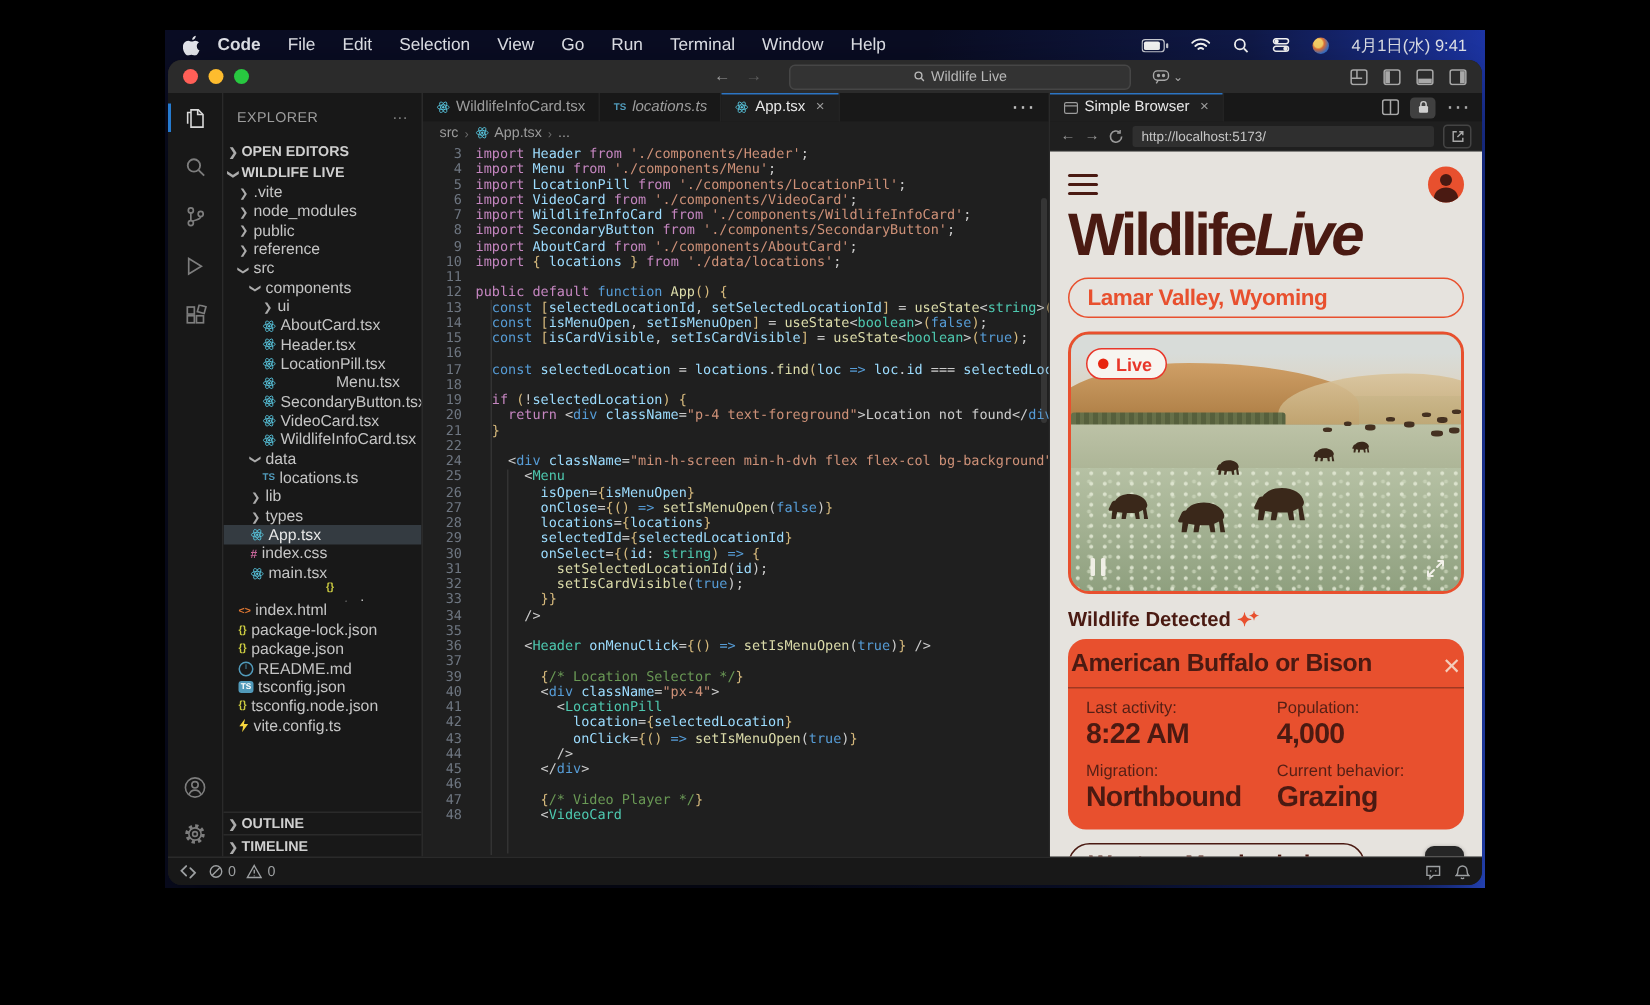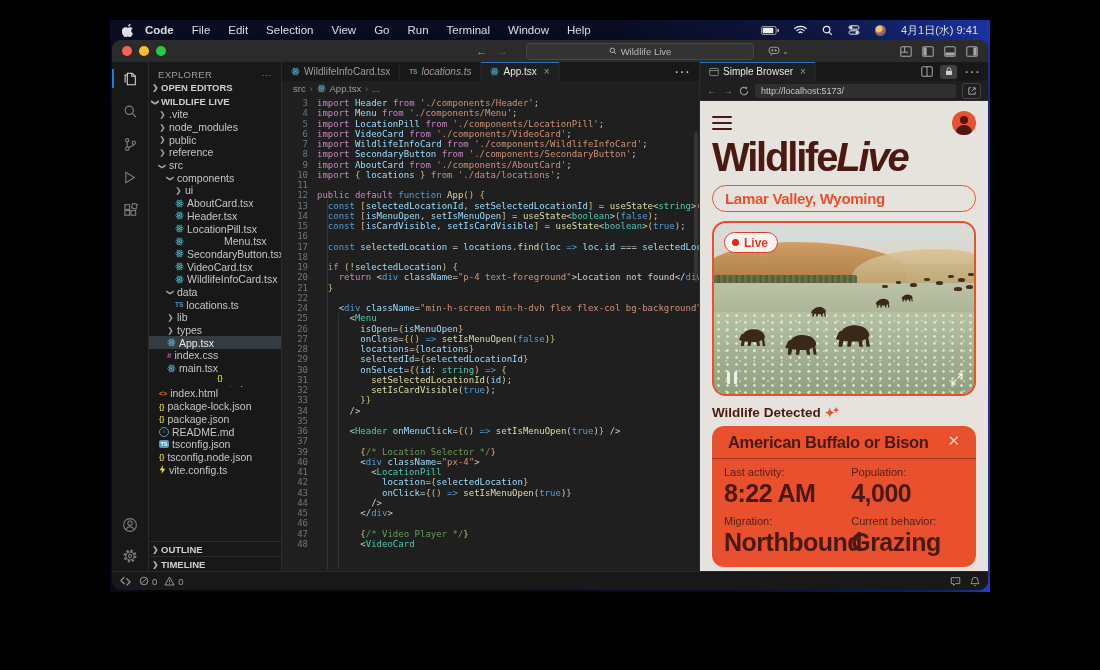--- a/index.html
+++ b/index.html
@@ -31,21 +31,21 @@
   .tb-icons{margin-left:auto;display:flex;gap:10px;align-items:center;color:#a8a8a8}
   
   .main{flex:1;display:flex;min-height:0}
   .activitybar{width:36px;background:#181818;border-right:1px solid #2a2a2a;display:flex;flex-direction:column;align-items:center}
   .ab-icon{width:36px;height:33px;display:flex;align-items:center;justify-content:center;color:#7d7d7d;position:relative}
   .ab-icon.active{color:#d8d8d8}
   .ab-icon.active::before{content:"";position:absolute;left:0;top:7px;bottom:7px;width:2px;background:#257bd0}
   .ab-spacer{flex:1}
   
   .sidebar{width:132px;background:#181818;border-right:1px solid #2a2a2a;display:flex;flex-direction:column;color:#c2c2c2;min-width:0}
-  .sb-header{flex:0 0 18px;display:flex;align-items:flex-end;padding:0 9px;font-size:9.5px;color:#9d9d9d;letter-spacing:.3px}
+  .sb-header{flex:0 0 18px;display:flex;align-items:center;padding:7px 9px;font-size:9.5px;color:#9d9d9d;letter-spacing:.3px}
   .sb-header .ell{margin-left:auto;color:#8b8b8b}
   .sb-section{flex:0 0 14px;display:flex;align-items:center;gap:2px;font-weight:700;font-size:9.5px;color:#d0d0d0;padding:0 3px}
   .tree{flex:1;overflow:hidden;font-size:10.5px}
   .trow{height:12.7px;display:flex;align-items:center;gap:3px;white-space:nowrap;color:#c5c5c5;overflow:hidden}
   .trow.sel{background:#343b41;color:#e8e8e8}
   .chev{display:inline-block;width:7px;font-size:7.5px;color:#ababab;transform-origin:45% 55%;flex:0 0 7px;text-align:center}
   .chev.open{transform:rotate(90deg)}
   .fi{display:inline-flex;align-items:center;justify-content:center;flex:0 0 auto}
   .fi.ts{color:#519aba;font-size:6.5px;font-weight:700}
   .fi.css{color:#c76699;font-size:8px;font-weight:700}
@@ -108,26 +108,26 @@
     border-radius:11px;display:flex;align-items:center;gap:5px;padding:0 9px 0 7px;font-weight:700;font-size:12px}
   .live-dot{width:7px;height:7px;border-radius:50%;background:#e8250f}
   .pause{position:absolute;left:13px;bottom:10px;display:flex;gap:3.5px}
   .pause span{width:3px;height:12px;background:#f3f1ea;border-radius:1px;opacity:.95}
   .expand{position:absolute;right:11px;bottom:9px;color:#f3f1ea}
   .bison{position:absolute}
   .herd-dot{position:absolute;background:#453121;border-radius:40%}
   .detected{margin-top:9px;font-size:13.5px;font-weight:700;color:#4a1a12;display:flex;align-items:center;gap:4px}
   .spark{color:#e8502e;font-size:12px;letter-spacing:-2px}
   .ocard{margin-top:6px;background:#e8502e;border-radius:12px;color:#4a1a12}
-  .ocard-head{display:flex;justify-content:space-between;align-items:flex-start;padding:7px 16px 6px;border-bottom:1px solid rgba(74,26,18,.45)}
+  .ocard-head{display:flex;justify-content:space-between;align-items:flex-end;padding:7px 2px 6px;border-bottom:1px solid rgba(74,26,18,.45)}
   .ocard-title{font-size:16.5px;font-weight:700;letter-spacing:-.3px}
   .ocard-x{color:#f3cdbb;font-size:15px;line-height:1}
   .ogrid{display:grid;grid-template-columns:53% 47%;padding:7px 12px 10px;row-gap:7px}
   .fld .lab{font-size:11px;color:#541f15}
-  .fld .val{font-size:25px;font-weight:700;letter-spacing:-.5px;margin-top:1px}
+  .fld .val{font-size:19px;font-weight:700;letter-spacing:-.5px;margin-top:1px}
   .bottom-row{display:flex;justify-content:space-between;align-items:center;margin-top:9px}
   .meadow{height:27px;border:1.6px solid #4a1a12;border-radius:15px;display:inline-flex;align-items:center;gap:9px;padding:0 13px;font-size:16px;font-weight:700;color:#4a1a12;letter-spacing:-.4px}
   .meadow .plus{font-weight:400;font-size:17px}
   .fab{width:26px;height:26px;border-radius:6px;background:#262626;display:flex;align-items:center;justify-content:center;color:#bdbdbd;box-shadow:0 1px 3px rgba(0,0,0,.35)}
   
   .statusbar{flex:0 0 18px;background:#181818;border-top:1px solid #2a2a2a;display:flex;align-items:center;padding:0 8px;gap:8px;color:#9da0a2;font-size:9.5px}
   .sb-grp{display:flex;align-items:center;gap:3px}
   .sb-right{margin-left:auto;display:flex;align-items:center;gap:9px}
   svg{display:block}
 </style>

